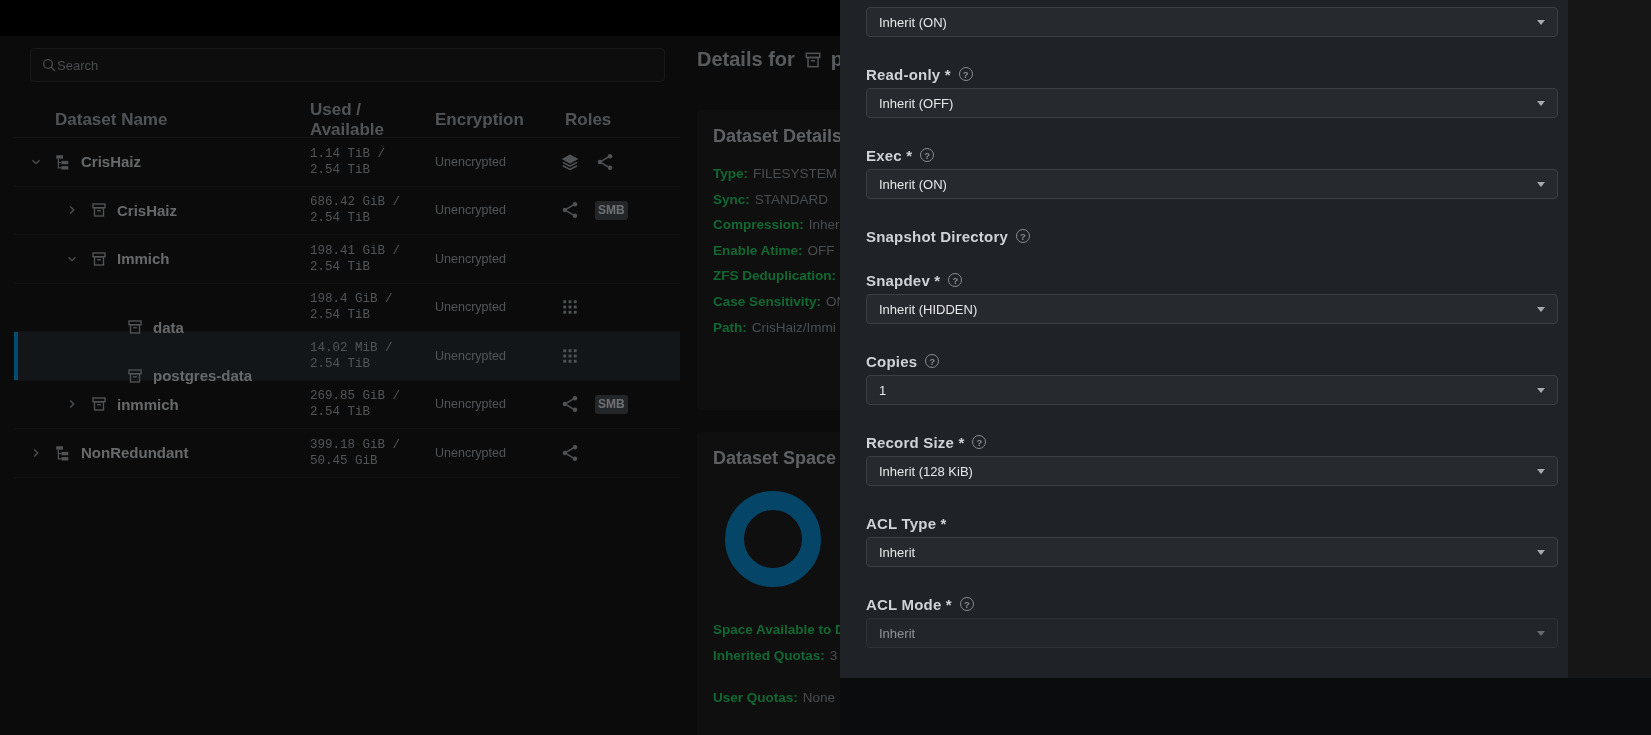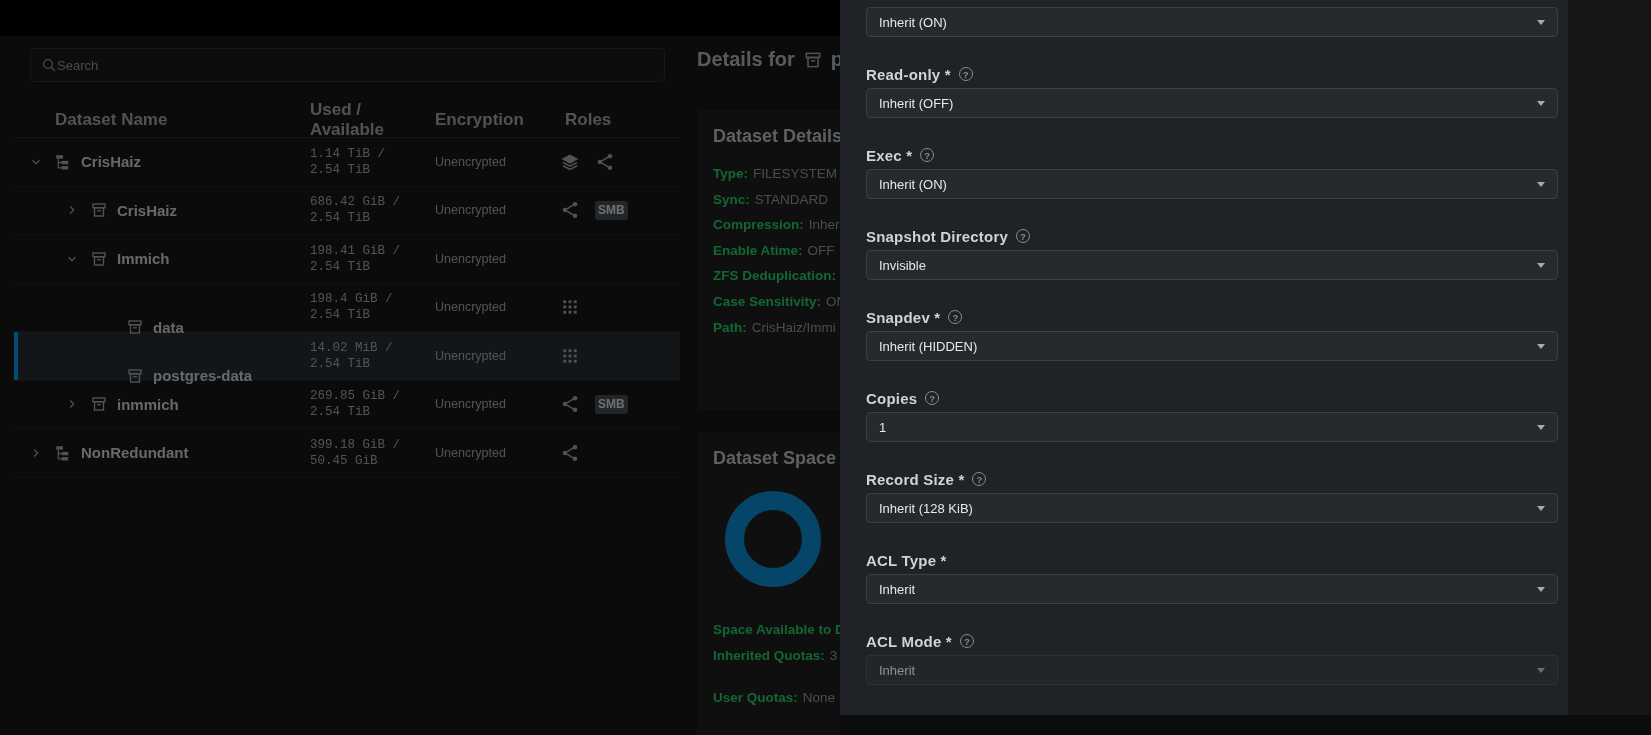--- a/index.html
+++ b/index.html
@@ -363,24 +363,20 @@
           <span class="val">Inherit (ON)</span>
           <span class="caret"></span>
         </div>
       </div>
 
       <div class="field">
         <div class="label-row">
           <span class="f-label">Snapshot Directory</span>
           <span class="help-ic">?</span>
         </div>
-        <div class="select">
-          <span class="val">Invisible</span>
-          <span class="caret"></span>
-        </div>
       </div>
 
       <div class="field">
         <div class="label-row">
           <span class="f-label">Snapdev *</span>
           <span class="help-ic">?</span>
         </div>
         <div class="select">
           <span class="val">Inherit (HIDDEN)</span>
           <span class="caret"></span>

